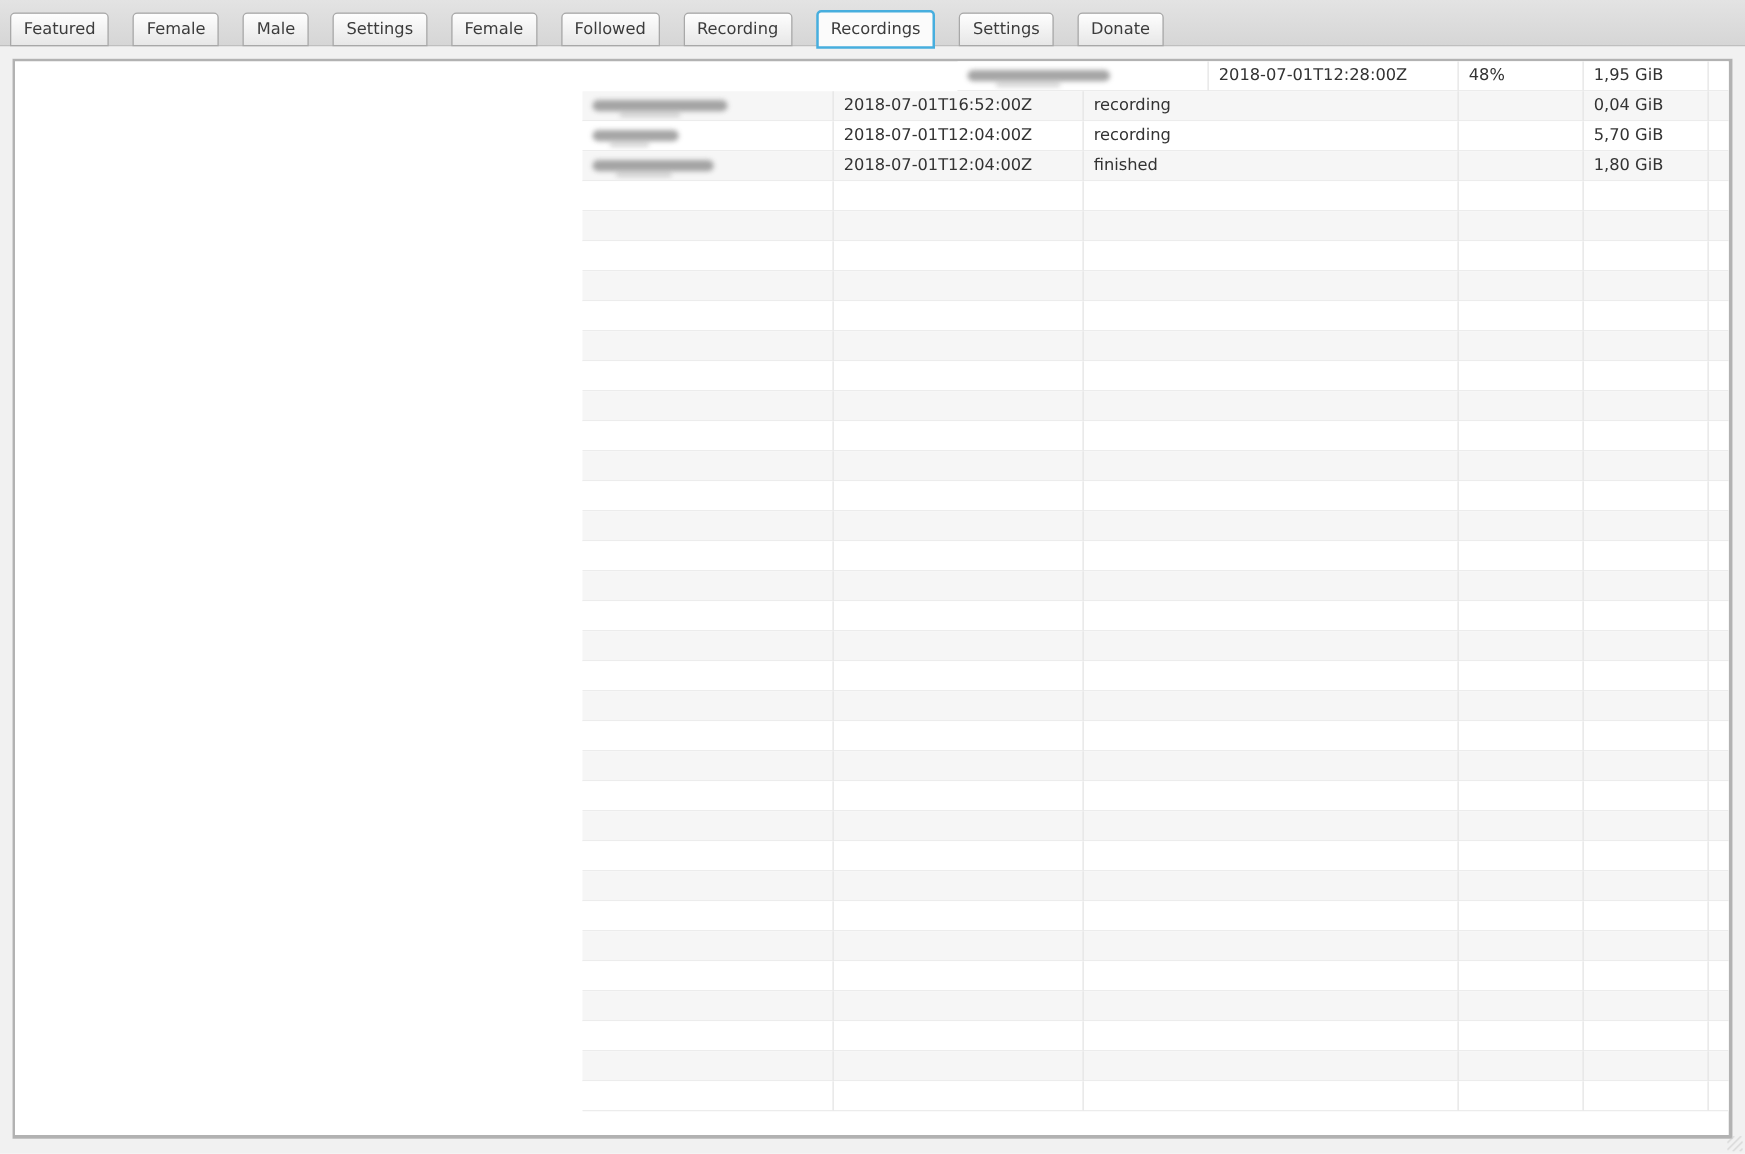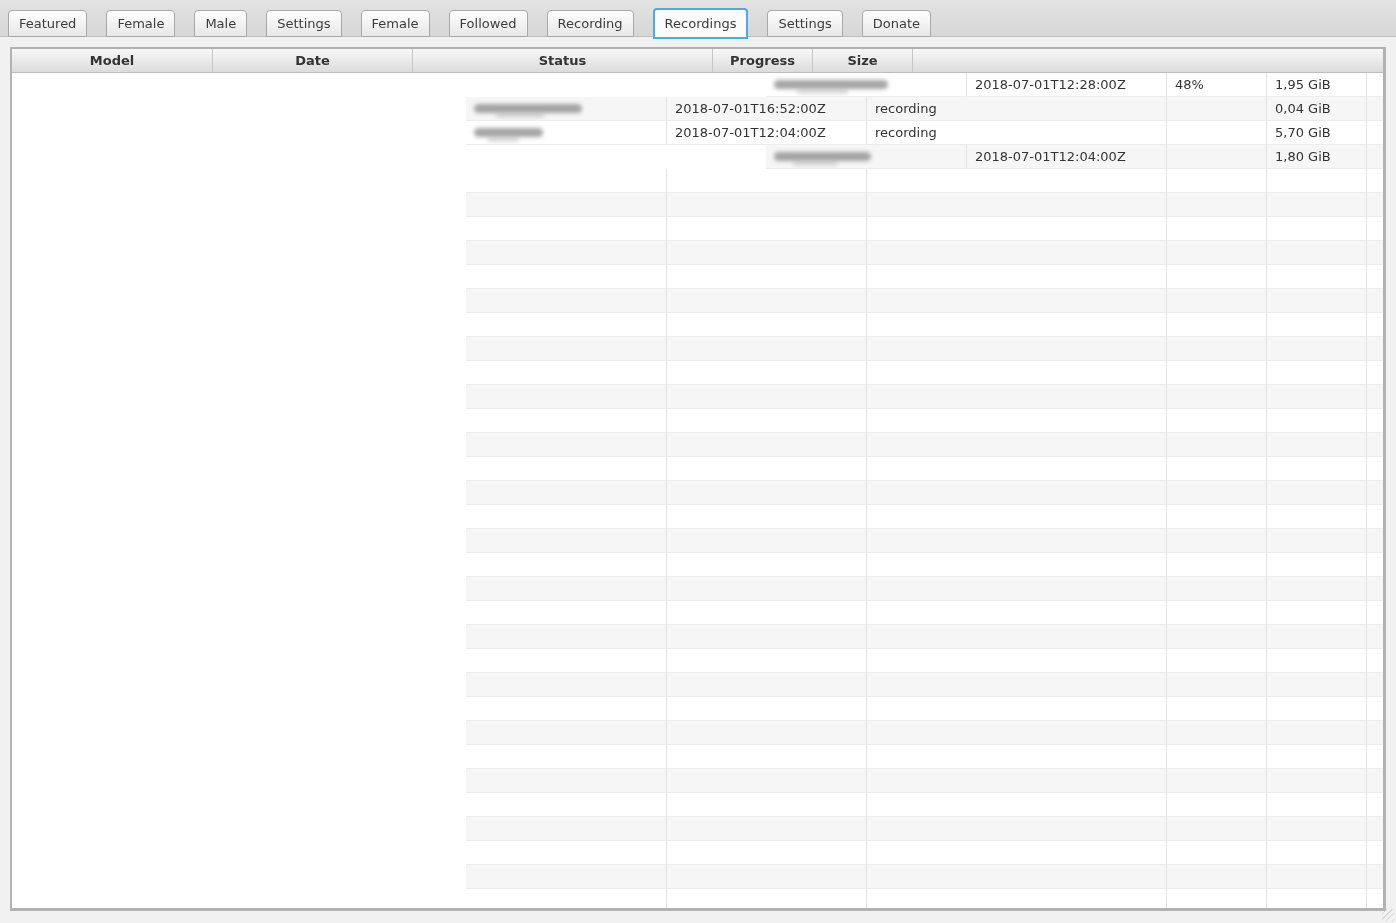--- a/index.html
+++ b/index.html
@@ -137,28 +137,20 @@
       <div class="tab">Female</div>
       <div class="tab">Followed</div>
       <div class="tab">Recording</div>
       <div class="tab active">Recordings</div>
       <div class="tab">Settings</div>
       <div class="tab">Donate</div>
     </div>
 
   <div class="content">
     <div class="table">
-      <div class="thr">
-          <div class="th c0">Model</div>
-          <div class="th c1">Date</div>
-          <div class="th c2">Status</div>
-          <div class="th c3">Progress</div>
-          <div class="th c4">Size</div>
-          <div class="th c5"></div>
-        </div>
       <div class="tb">
           <div class="tr">
             <div class="td c0">
               <div class="redacted" style="width: 114px;"></div>
             </div>
             <div class="td c1">2018-07-01T12:28:00Z</div>
             <div class="td c3">48%</div>
             <div class="td c4">1,95 GiB</div>
             <div class="td c5"></div>
           </div>
@@ -180,20 +172,21 @@
             <div class="td c2">recording</div>
             <div class="td c3"></div>
             <div class="td c4">5,70 GiB</div>
             <div class="td c5"></div>
           </div>
           <div class="tr">
             <div class="td c0">
               <div class="redacted" style="width: 97px;"></div>
             </div>
             <div class="td c1">2018-07-01T12:04:00Z</div>
+            <div class="td c2">finished</div>
             <div class="td c3"></div>
             <div class="td c4">1,80 GiB</div>
             <div class="td c5"></div>
           </div>
           <div class="tr">
             <div class="td c0"></div>
             <div class="td c1"></div>
             <div class="td c2"></div>
             <div class="td c3"></div>
             <div class="td c4"></div>

